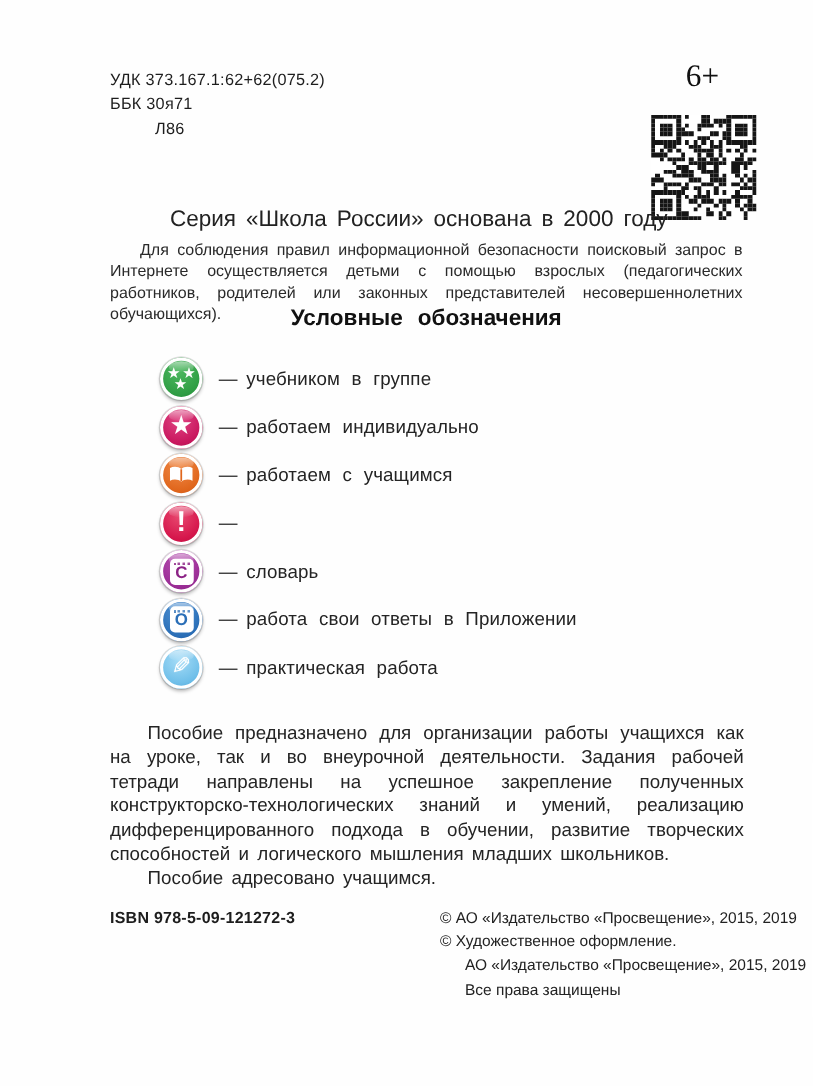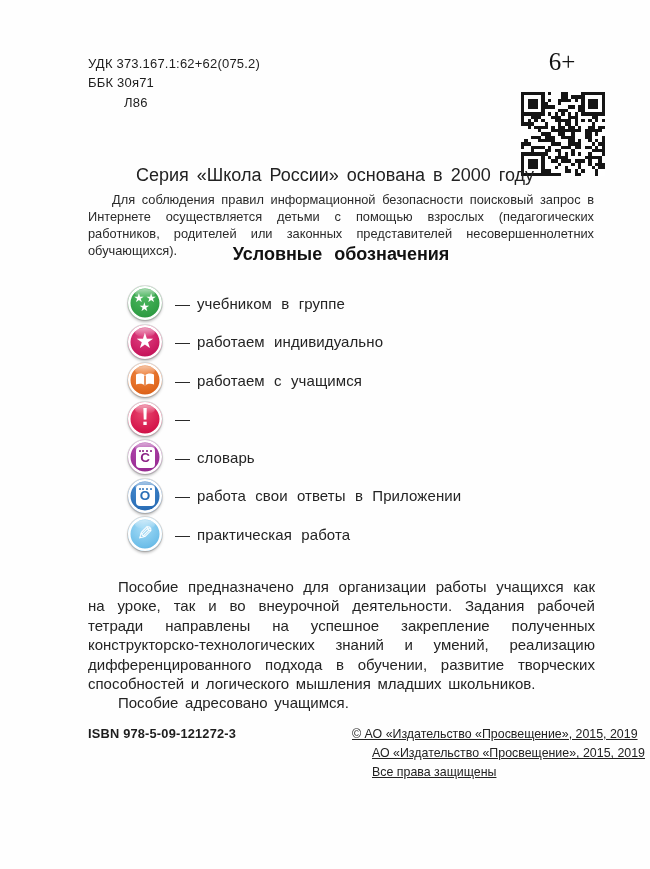--- a/index.html
+++ b/index.html
@@ -61,21 +61,21 @@
 
   
   .main-text { position:absolute; left:88px; right:55px; top:577px; font-size:15px; line-height:19.4px;
                color:#242424; }
   .main-text p { text-align:justify; text-indent:30px; word-spacing:2.5px; }
   .main-text p.last { text-align:left; }
 
   
   .isbn { position:absolute; left:88px; top:726px; font-size:12.8px; font-weight:700; letter-spacing:.2px; }
   .copyright { position:absolute; left:352px; top:725px; font-size:12.4px; line-height:19.2px; color:#222; }
-  .copyright div { padding-left:20px;text-decoration:underline; }
+  .copyright div { padding-left:20px; }
   .copyright div.c-first { text-indent:-20px; }
 </style>
 </head>
 <body>
 
 <div class="page">
 
   <div class="udc-block">
     <div>УДК 373.167.1:62+62(075.2)</div>
     <div>ББК 30я71</div>
@@ -483,17 +483,18 @@
 
   <div class="main-text">
     <p>Пособие предназначено для организации работы учащихся как на уроке, так и во внеурочной деятельности. Задания рабочей тетради направлены на успешное закрепление полученных конструкторско-технологических знаний и умений, реализацию дифференцированного подхода в обучении, развитие творческих способностей и логического мышления младших школьников.</p>
     <p class="last">Пособие адресовано учащимся.</p>
   </div>
 
   <div class="isbn">ISBN 978-5-09-121272-3</div>
 
   <div class="copyright">
     <div class="c-first">©  АО «Издательство «Просвещение», 2015, 2019</div>
+    <div class="c-first">©  Художественное оформление.</div>
     <div>АО «Издательство «Просвещение», 2015, 2019</div>
     <div>Все права защищены</div>
   </div>
 
 </div>
 
 </body></html>

